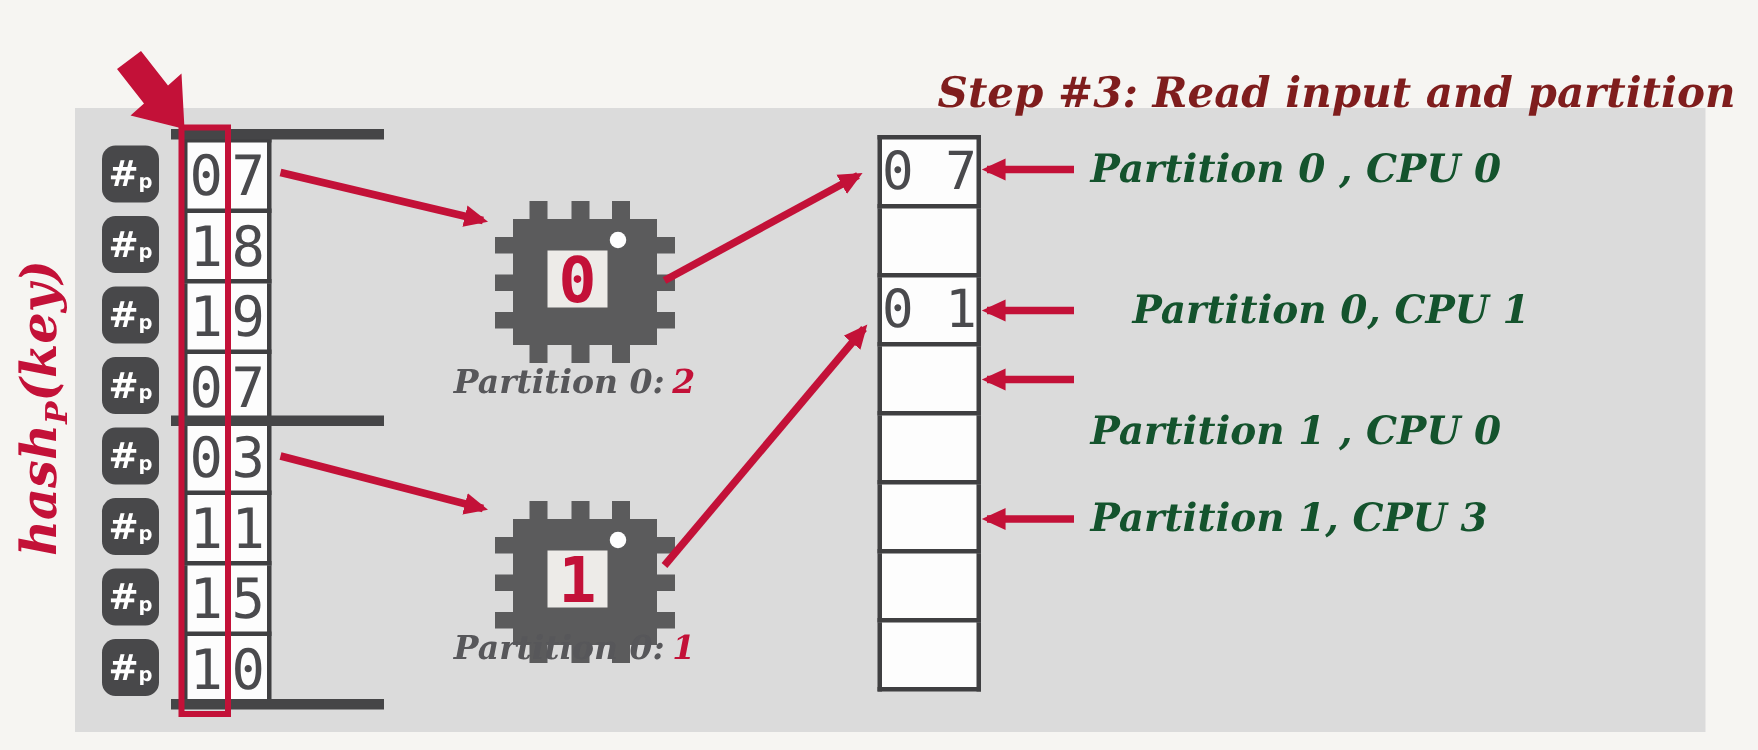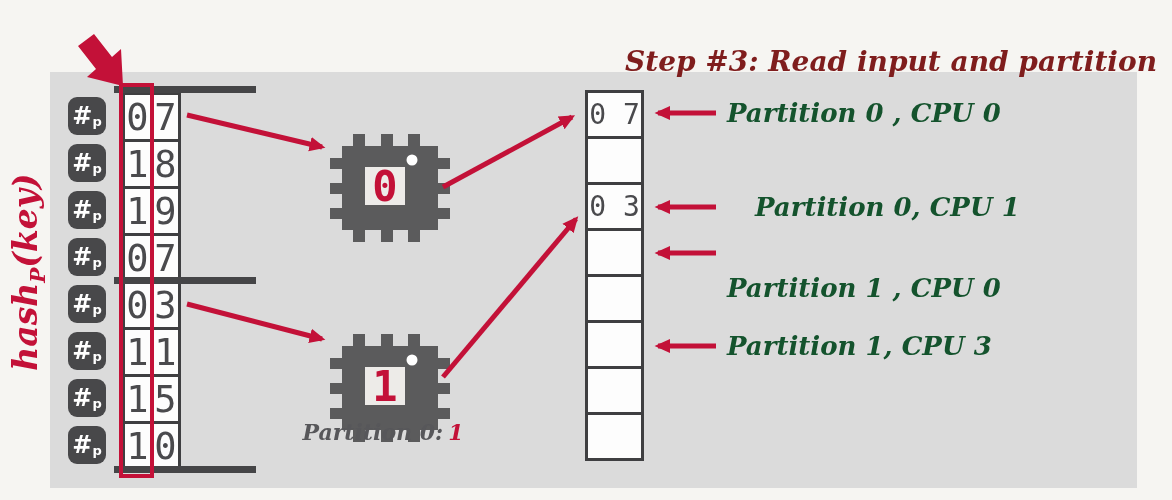--- a/index.html
+++ b/index.html
@@ -22,21 +22,21 @@
     display:flex;align-items:center;justify-content:center;
     font-family:"DejaVu Sans",sans-serif;font-weight:bold;}
   .badge span{font-size:24px;line-height:1;}
   .badge sub{font-size:13px;line-height:1;margin-top:12px;}
 
   table.cells{position:absolute;border-collapse:collapse;z-index:2;
     font-family:"DejaVu Sans Mono",monospace;color:#4a4a4d;}
   table.cells td{border:3px solid #3f3f41;background:#fdfdfd;text-align:center;padding:0;}
   #input-table{left:122px;top:92px;font-size:37px;}
   #input-table td{width:25px;height:44px;}
-  #output-table{left:585px;top:90px;font-size:28px;}
+  #output-table{left:585px;top:90px;font-size:35px;}
   #output-table td{width:53px;height:43px;white-space:pre;}
 
   .bar{position:absolute;left:114px;width:142px;height:7px;background:#454547;z-index:3;}
   .col-highlight{position:absolute;left:119px;top:83px;width:27px;height:387px;
     border:4px solid #c31138;z-index:4;background:transparent;}
 
   .chip{position:absolute;z-index:5;}
   .chip-digit{font-family:"DejaVu Sans Mono",monospace;font-weight:bold;font-size:42px;fill:#c31138;}
 
   .counts{position:absolute;width:200px;text-align:center;z-index:6;
@@ -140,36 +140,37 @@
         <rect x="107" y="49" width="13" height="11"></rect>
         <rect x="107" y="74" width="13" height="11"></rect>
       <rect x="12" y="12" width="96" height="84"></rect>
     </g>
     <rect x="35" y="33" width="40" height="38" fill="#edebe8"></rect>
     <circle cx="82" cy="26" r="5.5" fill="#ffffff"></circle>
     <text x="55" y="67" text-anchor="middle" class="chip-digit">1</text>
   </svg>
 
   <div class="counts" style="left:283px;top:241px">
+    <div><span>Partition 0:</span><b>2</b></div>
   </div>
 
   <div class="counts" style="left:283px;top:418px">
     <div><span>Partition 0:</span><b>1</b></div>
   </div>
 
   <table class="cells" id="output-table">
       <tbody id="output-rows">
         <tr>
           <td>0 7</td>
         </tr>
         <tr>
           <td></td>
         </tr>
         <tr>
-          <td>0 3</td>
+          <td>0 1</td>
         </tr>
         <tr>
           <td></td>
         </tr>
         <tr>
           <td></td>
         </tr>
         <tr>
           <td></td>
         </tr>

